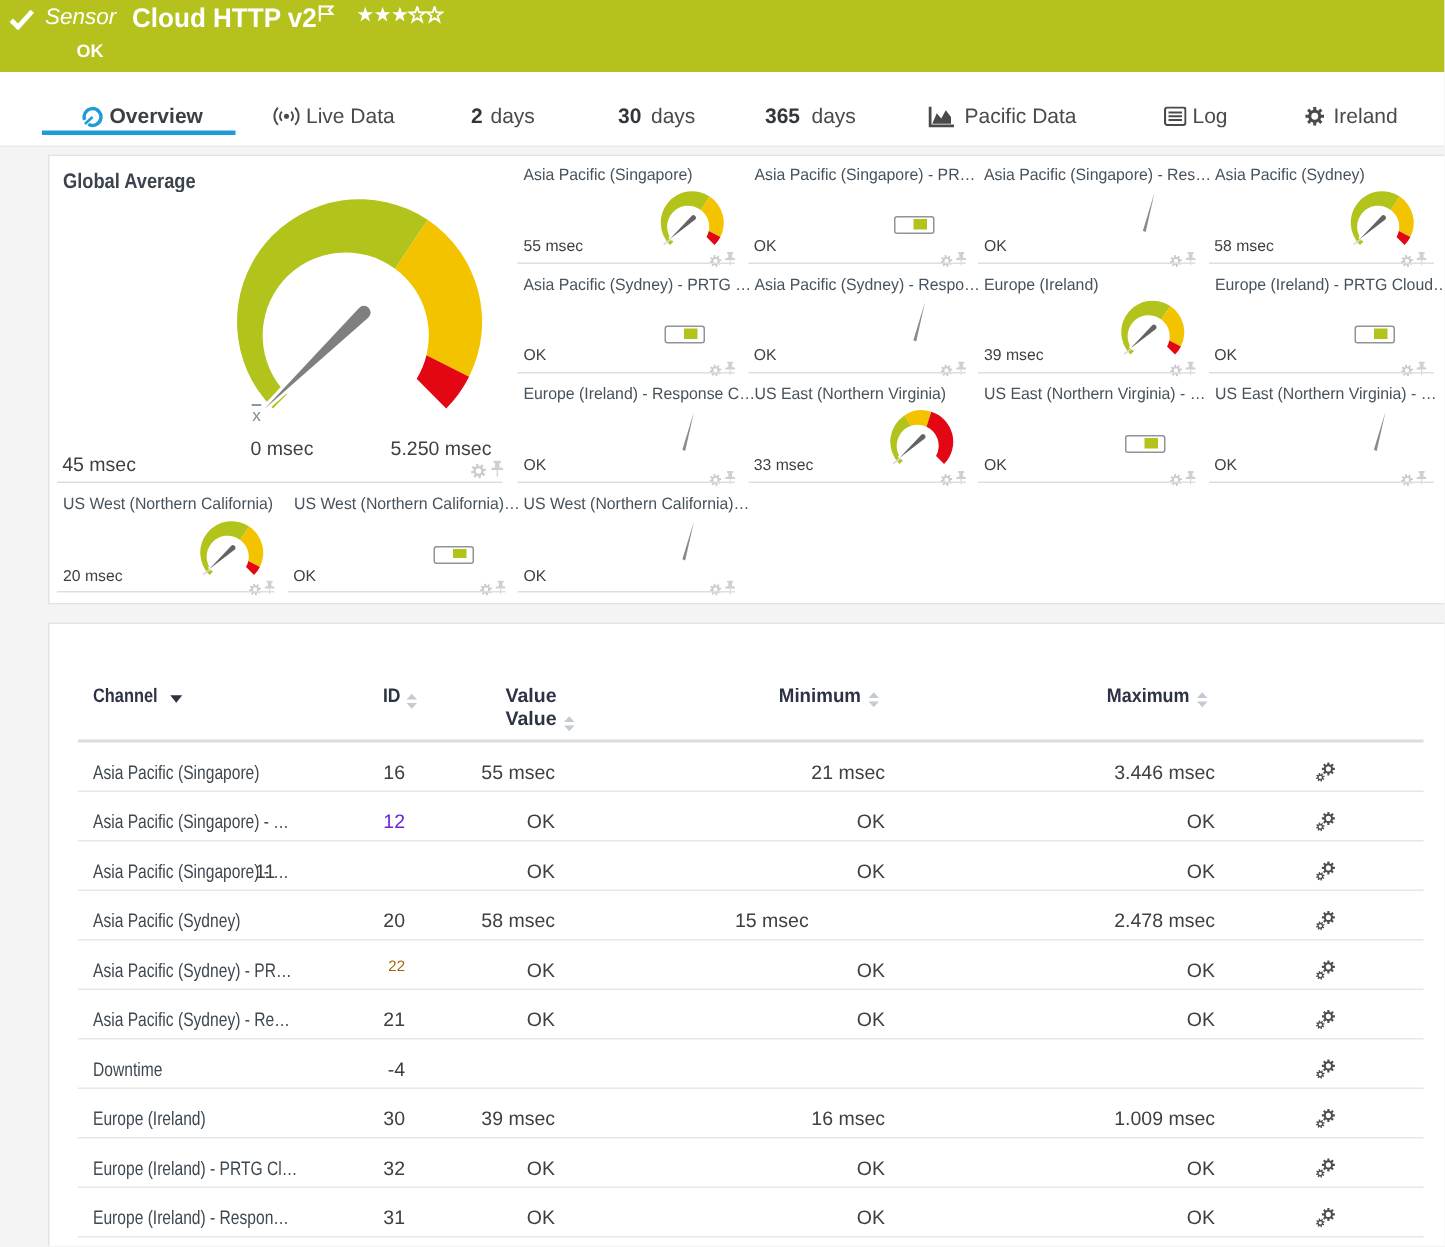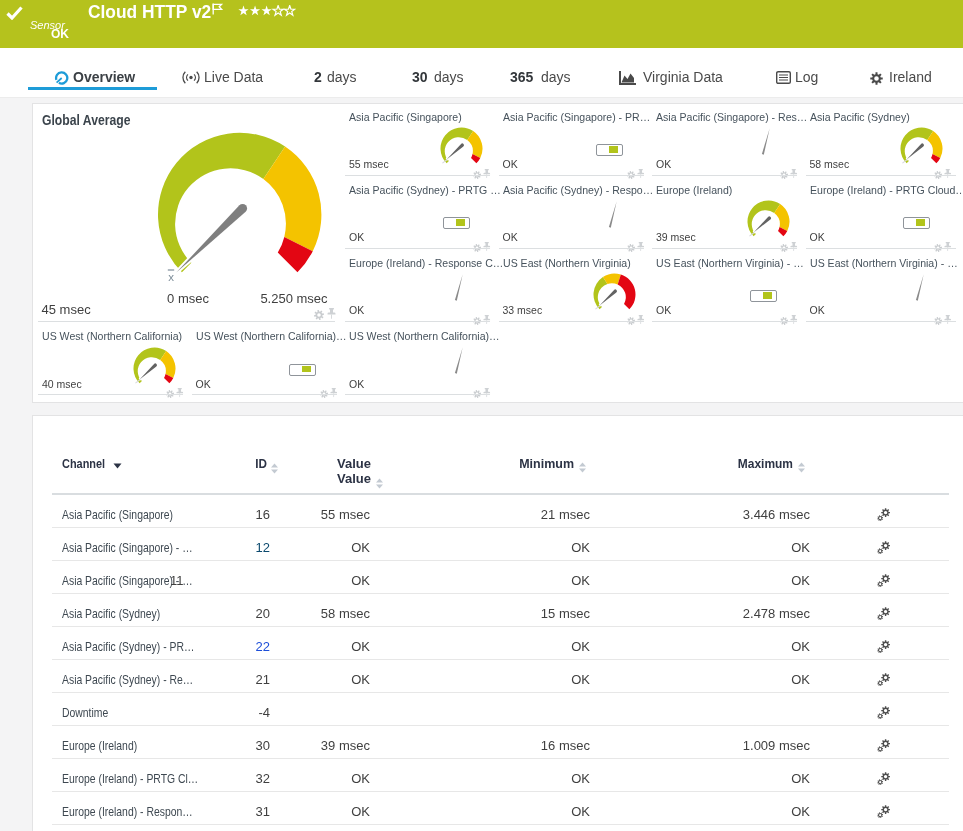--- a/index.html
+++ b/index.html
@@ -13,21 +13,21 @@
 .cellval{font-size:10.5px;color:#3f3f3f;white-space:nowrap}
 .sep{height:1px;background:#dcdfe1}
 .okbox{width:27px;height:12px;border:1.8px solid #8f949a;border-radius:2px;background:#fff}
 .okbox>div{width:9px;height:6.5px;background:#b2c41b;margin:1px 0 0 12.4px}
 </style>
 </head><body>
 <div class="abs topbar">
     <svg class="abs" style="left:6px;top:6px" width="17" height="14" viewBox="0 0 17 14">
       <path d="M1.5,7.5 L6,12 L15.5,1.5" fill="none" stroke="#fff" stroke-width="3.2"></path>
     </svg>
-    <span class="abs" style="left:30px;top:19px;font-size:11px;font-style:italic">Sensor</span>
+    <span class="abs" style="left:30px;top:3px;font-size:15px;font-style:italic">Sensor</span>
     <span class="abs" style="left:88px;top:2px;font-size:18px;font-weight:bold;transform:scaleX(0.965);transform-origin:0 0;display:inline-block">Cloud HTTP v2</span>
     <svg class="abs" style="left:212px;top:3px" width="13" height="12" viewBox="0 0 13 12">
       <path d="M1.2,1.3 H9.6 L7.2,3.8 L9.6,6.3 H1.2 Z" fill="none" stroke="#fff" stroke-width="1.3"></path>
       <path d="M1.2,0.6 V11.4" stroke="#fff" stroke-width="1.3"></path>
     </svg>
     <div class="abs" style="left:238px;top:2.5px"><svg width="58" height="12" viewBox="0 0 58 12">
         <path d="M5.50,0.50 L4.24,4.16 L0.36,4.23 L3.46,6.56 L2.33,10.27 L5.50,8.05 L8.67,10.27 L7.54,6.56 L10.64,4.23 L6.76,4.16 Z" fill="#fff"></path>
         <path d="M17.05,0.50 L15.79,4.16 L11.91,4.23 L15.01,6.56 L13.88,10.27 L17.05,8.05 L20.22,10.27 L19.09,6.56 L22.19,4.23 L18.31,4.16 Z" fill="#fff"></path>
         <path d="M28.60,0.50 L27.34,4.16 L23.46,4.23 L26.56,6.56 L25.43,10.27 L28.60,8.05 L31.77,10.27 L30.64,6.56 L33.74,4.23 L29.86,4.16 Z" fill="#fff"></path>
         <path d="M40.15,0.50 L38.89,4.16 L35.01,4.23 L38.11,6.56 L36.98,10.27 L40.15,8.05 L43.32,10.27 L42.19,6.56 L45.29,4.23 L41.41,4.16 Z" fill="none" stroke="#fff" stroke-width="1.2"></path>
@@ -51,21 +51,21 @@
 <span class="abs tabtxt" style="left:314px;top:69px;font-weight:bold;color:#33373b">2</span>
 <span class="abs tabtxt" style="left:327px;top:69px">days</span>
 <span class="abs tabtxt" style="left:412px;top:69px;font-weight:bold;color:#33373b">30</span>
 <span class="abs tabtxt" style="left:434px;top:69px">days</span>
 <span class="abs tabtxt" style="left:510px;top:69px;font-weight:bold;color:#33373b">365</span>
 <span class="abs tabtxt" style="left:541px;top:69px">days</span>
 <svg class="abs" style="left:619px;top:71px" width="18" height="14" viewBox="0 0 18 14">
     <path d="M1,0 V13 H17" fill="none" stroke="#4a4a4a" stroke-width="2"></path>
     <path d="M2.5,11.5 L5.5,4.5 L8.5,8 L11.5,2.5 L15,7 V11.5 Z" fill="#4a4a4a"></path>
   </svg>
-<span class="abs tabtxt" style="left:643px;top:69px">Virginia Data</span>
+<span class="abs tabtxt" style="left:643px;top:69px">Pacific Data</span>
 <svg class="abs" style="left:776px;top:71px" width="15" height="13" viewBox="0 0 15 13">
     <rect x="0.7" y="0.7" width="13.6" height="11.6" rx="1.4" fill="none" stroke="#4a4a4a" stroke-width="1.4"></rect>
     <path d="M3,4 h9 M3,6.5 h9 M3,9 h9" stroke="#4a4a4a" stroke-width="1.2"></path>
   </svg>
 <span class="abs tabtxt" style="left:795px;top:69px">Log</span>
 <div class="abs" style="left:870px;top:71px"><svg width="13" height="13" viewBox="0 0 13 13">
       <path d="M12.72,7.51 L12.72,5.49 L10.78,5.49 L10.24,4.19 L11.61,2.82 L10.18,1.39 L8.81,2.76 L7.51,2.22 L7.51,0.28 L5.49,0.28 L5.49,2.22 L4.19,2.76 L2.82,1.39 L1.39,2.82 L2.76,4.19 L2.22,5.49 L0.28,5.49 L0.28,7.51 L2.22,7.51 L2.76,8.81 L1.39,10.18 L2.82,11.61 L4.19,10.24 L5.49,10.78 L5.49,12.72 L7.51,12.72 L7.51,10.78 L8.81,10.24 L10.18,11.61 L11.61,10.18 L10.24,8.81 L10.78,7.51 Z M8.80,6.50 A2.3,2.3 0 1 0 4.20,6.50 A2.3,2.3 0 1 0 8.80,6.50 Z" fill="#4a4a4a" fill-rule="evenodd"></path>
     </svg></div>
 <span class="abs tabtxt" style="left:889px;top:69px">Ireland</span>
 <div class="abs panel" style="left:32px;top:103px;width:932px;height:300px"></div>
@@ -268,21 +268,21 @@
 <div class="abs sep" style="left:805.5px;top:320.9px;width:150px"></div>
 <div class="abs celltitle" style="left:42px;top:330.1px">US West (Northern California)</div>
 <div class="abs" style="left:131.5px;top:346.6px"><svg width="46" height="46" viewBox="0 0 46 46">
       <path d="M7.65,36.35 A21,21 0 0 1 34.17,4.04 L28.20,12.97 A14.0,14.0 0 0 0 9.91,34.09 Z" fill="#b2c41b"></path>
       <path d="M34.17,4.04 A21,21 0 0 1 41.27,30.92 L33.52,27.03 A14.0,14.0 0 0 0 28.20,12.97 Z" fill="#f4c300"></path>
       <path d="M41.27,30.92 A21,21 0 0 1 37.35,36.35 L32.03,31.03 A14.0,14.0 0 0 0 33.52,27.03 Z" fill="#e30613"></path>
       <path d="M7.60,32.40 L22.06,16.94 A1.7,1.7 0 1 1 24.34,19.46 Z" fill="#fff" stroke="#fff" stroke-width="2.64"></path>
       <path d="M7.60,32.40 L22.06,16.94 A1.7,1.7 0 1 1 24.34,19.46 Z" fill="#636363"></path>
       <path d="M8.22,32.46 L3.46,36.11" stroke="#d8d8dc" stroke-width="1.1"></path>
     </svg></div>
-<div class="abs cellval" style="left:42px;top:377.6px">40 msec</div>
+<div class="abs cellval" style="left:42px;top:377.6px">20 msec</div>
 <div class="abs" style="left:166px;top:384.1px"><svg width="8" height="8" viewBox="0 0 10 10">
       <path d="M10.00,4.85 L9.69,3.27 L8.10,3.60 L7.50,2.69 L8.42,1.36 L7.10,0.46 L6.20,1.82 L5.13,1.60 L4.85,0.00 L3.27,0.31 L3.60,1.90 L2.69,2.50 L1.36,1.58 L0.46,2.90 L1.82,3.80 L1.60,4.87 L0.00,5.15 L0.31,6.73 L1.90,6.40 L2.50,7.31 L1.58,8.64 L2.90,9.54 L3.80,8.18 L4.87,8.40 L5.15,10.00 L6.73,9.69 L6.40,8.10 L7.31,7.50 L8.64,8.42 L9.54,7.10 L8.18,6.20 L8.40,5.13 Z M6.80,5.00 A1.8,1.8 0 1 0 3.20,5.00 A1.8,1.8 0 1 0 6.80,5.00 Z" fill="#c9cccf" fill-rule="evenodd"></path>
     </svg></div>
 <div class="abs" style="left:176.3px;top:383.6px"><svg width="7.5" height="9.2" viewBox="0 0 9 11">
       <path d="M2.1,0 h4.8 v1.6 h-0.9 v3 h1.3 a1.2,1.2 0 0 1 1.2,1.2 v0.6 h-8 v-0.6 a1.2,1.2 0 0 1 1.2,-1.2 h1.3 v-3 h-0.9 Z" fill="#ced1d4"></path>
       <path d="M4.1,6.4 h0.8 v4.2 l-0.4,0.4 l-0.4,-0.4 Z" fill="#ced1d4"></path>
     </svg></div>
 <div class="abs sep" style="left:38px;top:394.1px;width:145px"></div>
 <div class="abs celltitle" style="left:195.5px;top:330.1px">US West (Northern California)…</div>
 <div class="abs okbox" style="left:289.0px;top:363.6px">
@@ -341,21 +341,21 @@
 <div class="abs" style="left:170px;top:506.7px;width:100px;text-align:right;font-size:13px;color:#3f3f3f">16</div>
 <div class="abs" style="left:270px;top:506.7px;width:100px;text-align:right;font-size:13px;color:#3f3f3f">55 msec</div>
 <div class="abs" style="left:490px;top:506.7px;width:100px;text-align:right;font-size:13px;color:#3f3f3f">21 msec</div>
 <div class="abs" style="left:710px;top:506.7px;width:100px;text-align:right;font-size:13px;color:#3f3f3f">3.446 msec</div>
 <div class="abs" style="left:877px;top:507.5px"><svg width="14" height="14" viewBox="0 0 14 14">
       <path d="M12.94,5.31 L12.94,3.89 L11.62,3.89 L11.24,2.97 L12.17,2.03 L11.17,1.03 L10.23,1.96 L9.31,1.58 L9.31,0.26 L7.89,0.26 L7.89,1.58 L6.97,1.96 L6.03,1.03 L5.03,2.03 L5.96,2.97 L5.58,3.89 L4.26,3.89 L4.26,5.31 L5.58,5.31 L5.96,6.23 L5.03,7.17 L6.03,8.17 L6.97,7.24 L7.89,7.62 L7.89,8.94 L9.31,8.94 L9.31,7.62 L10.23,7.24 L11.17,8.17 L12.17,7.17 L11.24,6.23 L11.62,5.31 Z M10.30,4.60 A1.7,1.7 0 1 0 6.90,4.60 A1.7,1.7 0 1 0 10.30,4.60 Z" fill="#4d4d4d" fill-rule="evenodd"></path>
       <path d="M6.09,9.91 L5.84,9.01 L4.96,9.25 L4.57,8.74 L5.03,7.95 L4.23,7.49 L3.78,8.28 L3.14,8.20 L2.91,7.31 L2.01,7.56 L2.25,8.44 L1.74,8.83 L0.95,8.37 L0.49,9.17 L1.28,9.62 L1.20,10.26 L0.31,10.49 L0.56,11.39 L1.44,11.15 L1.83,11.66 L1.37,12.45 L2.17,12.91 L2.62,12.12 L3.26,12.20 L3.49,13.09 L4.39,12.84 L4.15,11.96 L4.66,11.57 L5.45,12.03 L5.91,11.23 L5.12,10.78 L5.20,10.14 Z M4.30,10.20 A1.1,1.1 0 1 0 2.10,10.20 A1.1,1.1 0 1 0 4.30,10.20 Z" fill="#4d4d4d" fill-rule="evenodd"></path>
     </svg></div>
 <div class="abs" style="left:52px;top:526.5px;width:897px;height:1px;background:#e7e7e7"></div>
 <div class="abs" style="left:62px;top:539.7px;font-size:13px;color:#3e4851;white-space:nowrap;transform:scaleX(0.8);transform-origin:0 0">Asia Pacific (Singapore) - …</div>
-<div class="abs" style="left:170px;top:539.7px;width:100px;text-align:right;font-size:13px;color:#0c4a6e">12</div>
+<div class="abs" style="left:170px;top:539.7px;width:100px;text-align:right;font-size:13px;color:#6d28d9">12</div>
 <div class="abs" style="left:270px;top:539.7px;width:100px;text-align:right;font-size:13px;color:#3f3f3f">OK</div>
 <div class="abs" style="left:490px;top:539.7px;width:100px;text-align:right;font-size:13px;color:#3f3f3f">OK</div>
 <div class="abs" style="left:710px;top:539.7px;width:100px;text-align:right;font-size:13px;color:#3f3f3f">OK</div>
 <div class="abs" style="left:877px;top:540.5px"><svg width="14" height="14" viewBox="0 0 14 14">
       <path d="M12.94,5.31 L12.94,3.89 L11.62,3.89 L11.24,2.97 L12.17,2.03 L11.17,1.03 L10.23,1.96 L9.31,1.58 L9.31,0.26 L7.89,0.26 L7.89,1.58 L6.97,1.96 L6.03,1.03 L5.03,2.03 L5.96,2.97 L5.58,3.89 L4.26,3.89 L4.26,5.31 L5.58,5.31 L5.96,6.23 L5.03,7.17 L6.03,8.17 L6.97,7.24 L7.89,7.62 L7.89,8.94 L9.31,8.94 L9.31,7.62 L10.23,7.24 L11.17,8.17 L12.17,7.17 L11.24,6.23 L11.62,5.31 Z M10.30,4.60 A1.7,1.7 0 1 0 6.90,4.60 A1.7,1.7 0 1 0 10.30,4.60 Z" fill="#4d4d4d" fill-rule="evenodd"></path>
       <path d="M6.09,9.91 L5.84,9.01 L4.96,9.25 L4.57,8.74 L5.03,7.95 L4.23,7.49 L3.78,8.28 L3.14,8.20 L2.91,7.31 L2.01,7.56 L2.25,8.44 L1.74,8.83 L0.95,8.37 L0.49,9.17 L1.28,9.62 L1.20,10.26 L0.31,10.49 L0.56,11.39 L1.44,11.15 L1.83,11.66 L1.37,12.45 L2.17,12.91 L2.62,12.12 L3.26,12.20 L3.49,13.09 L4.39,12.84 L4.15,11.96 L4.66,11.57 L5.45,12.03 L5.91,11.23 L5.12,10.78 L5.20,10.14 Z M4.30,10.20 A1.1,1.1 0 1 0 2.10,10.20 A1.1,1.1 0 1 0 4.30,10.20 Z" fill="#4d4d4d" fill-rule="evenodd"></path>
     </svg></div>
 <div class="abs" style="left:52px;top:559.5px;width:897px;height:1px;background:#e7e7e7"></div>
 <div class="abs" style="left:62px;top:572.7px;font-size:13px;color:#3e4851;white-space:nowrap;transform:scaleX(0.8);transform-origin:0 0">Asia Pacific (Singapore) - …</div>
 <div class="abs" style="left:170px;top:572.7px;width:100px;text-align:left;font-size:13px;color:#3f3f3f">11</div>
@@ -363,29 +363,29 @@
 <div class="abs" style="left:490px;top:572.7px;width:100px;text-align:right;font-size:13px;color:#3f3f3f">OK</div>
 <div class="abs" style="left:710px;top:572.7px;width:100px;text-align:right;font-size:13px;color:#3f3f3f">OK</div>
 <div class="abs" style="left:877px;top:573.5px"><svg width="14" height="14" viewBox="0 0 14 14">
       <path d="M12.94,5.31 L12.94,3.89 L11.62,3.89 L11.24,2.97 L12.17,2.03 L11.17,1.03 L10.23,1.96 L9.31,1.58 L9.31,0.26 L7.89,0.26 L7.89,1.58 L6.97,1.96 L6.03,1.03 L5.03,2.03 L5.96,2.97 L5.58,3.89 L4.26,3.89 L4.26,5.31 L5.58,5.31 L5.96,6.23 L5.03,7.17 L6.03,8.17 L6.97,7.24 L7.89,7.62 L7.89,8.94 L9.31,8.94 L9.31,7.62 L10.23,7.24 L11.17,8.17 L12.17,7.17 L11.24,6.23 L11.62,5.31 Z M10.30,4.60 A1.7,1.7 0 1 0 6.90,4.60 A1.7,1.7 0 1 0 10.30,4.60 Z" fill="#4d4d4d" fill-rule="evenodd"></path>
       <path d="M6.09,9.91 L5.84,9.01 L4.96,9.25 L4.57,8.74 L5.03,7.95 L4.23,7.49 L3.78,8.28 L3.14,8.20 L2.91,7.31 L2.01,7.56 L2.25,8.44 L1.74,8.83 L0.95,8.37 L0.49,9.17 L1.28,9.62 L1.20,10.26 L0.31,10.49 L0.56,11.39 L1.44,11.15 L1.83,11.66 L1.37,12.45 L2.17,12.91 L2.62,12.12 L3.26,12.20 L3.49,13.09 L4.39,12.84 L4.15,11.96 L4.66,11.57 L5.45,12.03 L5.91,11.23 L5.12,10.78 L5.20,10.14 Z M4.30,10.20 A1.1,1.1 0 1 0 2.10,10.20 A1.1,1.1 0 1 0 4.30,10.20 Z" fill="#4d4d4d" fill-rule="evenodd"></path>
     </svg></div>
 <div class="abs" style="left:52px;top:592.5px;width:897px;height:1px;background:#e7e7e7"></div>
 <div class="abs" style="left:62px;top:605.7px;font-size:13px;color:#3e4851;white-space:nowrap;transform:scaleX(0.8);transform-origin:0 0">Asia Pacific (Sydney)</div>
 <div class="abs" style="left:170px;top:605.7px;width:100px;text-align:right;font-size:13px;color:#3f3f3f">20</div>
 <div class="abs" style="left:270px;top:605.7px;width:100px;text-align:right;font-size:13px;color:#3f3f3f">58 msec</div>
-<div class="abs" style="left:490px;top:605.7px;width:100px;text-align:right;font-size:13px;color:#3f3f3f">15 msec</div>
+<div class="abs" style="left:490px;top:605.7px;width:100px;font-size:13px;color:#3f3f3f">15 msec</div>
 <div class="abs" style="left:710px;top:605.7px;width:100px;text-align:right;font-size:13px;color:#3f3f3f">2.478 msec</div>
 <div class="abs" style="left:877px;top:606.5px"><svg width="14" height="14" viewBox="0 0 14 14">
       <path d="M12.94,5.31 L12.94,3.89 L11.62,3.89 L11.24,2.97 L12.17,2.03 L11.17,1.03 L10.23,1.96 L9.31,1.58 L9.31,0.26 L7.89,0.26 L7.89,1.58 L6.97,1.96 L6.03,1.03 L5.03,2.03 L5.96,2.97 L5.58,3.89 L4.26,3.89 L4.26,5.31 L5.58,5.31 L5.96,6.23 L5.03,7.17 L6.03,8.17 L6.97,7.24 L7.89,7.62 L7.89,8.94 L9.31,8.94 L9.31,7.62 L10.23,7.24 L11.17,8.17 L12.17,7.17 L11.24,6.23 L11.62,5.31 Z M10.30,4.60 A1.7,1.7 0 1 0 6.90,4.60 A1.7,1.7 0 1 0 10.30,4.60 Z" fill="#4d4d4d" fill-rule="evenodd"></path>
       <path d="M6.09,9.91 L5.84,9.01 L4.96,9.25 L4.57,8.74 L5.03,7.95 L4.23,7.49 L3.78,8.28 L3.14,8.20 L2.91,7.31 L2.01,7.56 L2.25,8.44 L1.74,8.83 L0.95,8.37 L0.49,9.17 L1.28,9.62 L1.20,10.26 L0.31,10.49 L0.56,11.39 L1.44,11.15 L1.83,11.66 L1.37,12.45 L2.17,12.91 L2.62,12.12 L3.26,12.20 L3.49,13.09 L4.39,12.84 L4.15,11.96 L4.66,11.57 L5.45,12.03 L5.91,11.23 L5.12,10.78 L5.20,10.14 Z M4.30,10.20 A1.1,1.1 0 1 0 2.10,10.20 A1.1,1.1 0 1 0 4.30,10.20 Z" fill="#4d4d4d" fill-rule="evenodd"></path>
     </svg></div>
 <div class="abs" style="left:52px;top:625.5px;width:897px;height:1px;background:#e7e7e7"></div>
 <div class="abs" style="left:62px;top:638.7px;font-size:13px;color:#3e4851;white-space:nowrap;transform:scaleX(0.8);transform-origin:0 0">Asia Pacific (Sydney) - PR…</div>
-<div class="abs" style="left:170px;top:638.7px;width:100px;text-align:right;font-size:13px;color:#1d4ed8">22</div>
+<div class="abs" style="left:170px;top:638.7px;width:100px;text-align:right;font-size:10px;color:#a16207">22</div>
 <div class="abs" style="left:270px;top:638.7px;width:100px;text-align:right;font-size:13px;color:#3f3f3f">OK</div>
 <div class="abs" style="left:490px;top:638.7px;width:100px;text-align:right;font-size:13px;color:#3f3f3f">OK</div>
 <div class="abs" style="left:710px;top:638.7px;width:100px;text-align:right;font-size:13px;color:#3f3f3f">OK</div>
 <div class="abs" style="left:877px;top:639.5px"><svg width="14" height="14" viewBox="0 0 14 14">
       <path d="M12.94,5.31 L12.94,3.89 L11.62,3.89 L11.24,2.97 L12.17,2.03 L11.17,1.03 L10.23,1.96 L9.31,1.58 L9.31,0.26 L7.89,0.26 L7.89,1.58 L6.97,1.96 L6.03,1.03 L5.03,2.03 L5.96,2.97 L5.58,3.89 L4.26,3.89 L4.26,5.31 L5.58,5.31 L5.96,6.23 L5.03,7.17 L6.03,8.17 L6.97,7.24 L7.89,7.62 L7.89,8.94 L9.31,8.94 L9.31,7.62 L10.23,7.24 L11.17,8.17 L12.17,7.17 L11.24,6.23 L11.62,5.31 Z M10.30,4.60 A1.7,1.7 0 1 0 6.90,4.60 A1.7,1.7 0 1 0 10.30,4.60 Z" fill="#4d4d4d" fill-rule="evenodd"></path>
       <path d="M6.09,9.91 L5.84,9.01 L4.96,9.25 L4.57,8.74 L5.03,7.95 L4.23,7.49 L3.78,8.28 L3.14,8.20 L2.91,7.31 L2.01,7.56 L2.25,8.44 L1.74,8.83 L0.95,8.37 L0.49,9.17 L1.28,9.62 L1.20,10.26 L0.31,10.49 L0.56,11.39 L1.44,11.15 L1.83,11.66 L1.37,12.45 L2.17,12.91 L2.62,12.12 L3.26,12.20 L3.49,13.09 L4.39,12.84 L4.15,11.96 L4.66,11.57 L5.45,12.03 L5.91,11.23 L5.12,10.78 L5.20,10.14 Z M4.30,10.20 A1.1,1.1 0 1 0 2.10,10.20 A1.1,1.1 0 1 0 4.30,10.20 Z" fill="#4d4d4d" fill-rule="evenodd"></path>
     </svg></div>
 <div class="abs" style="left:52px;top:658.5px;width:897px;height:1px;background:#e7e7e7"></div>
 <div class="abs" style="left:62px;top:671.7px;font-size:13px;color:#3e4851;white-space:nowrap;transform:scaleX(0.8);transform-origin:0 0">Asia Pacific (Sydney) - Re…</div>
 <div class="abs" style="left:170px;top:671.7px;width:100px;text-align:right;font-size:13px;color:#3f3f3f">21</div>

